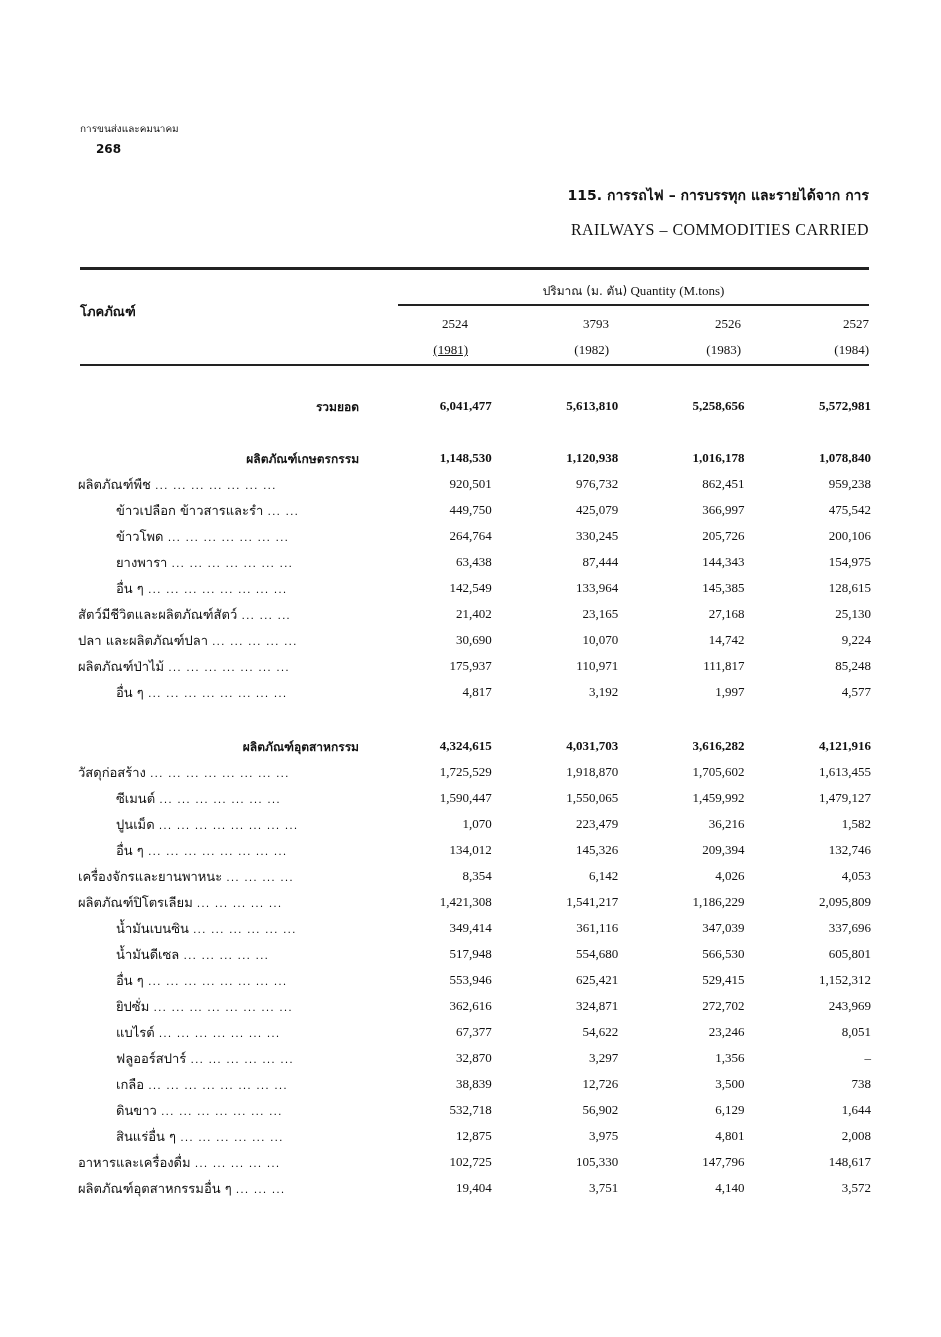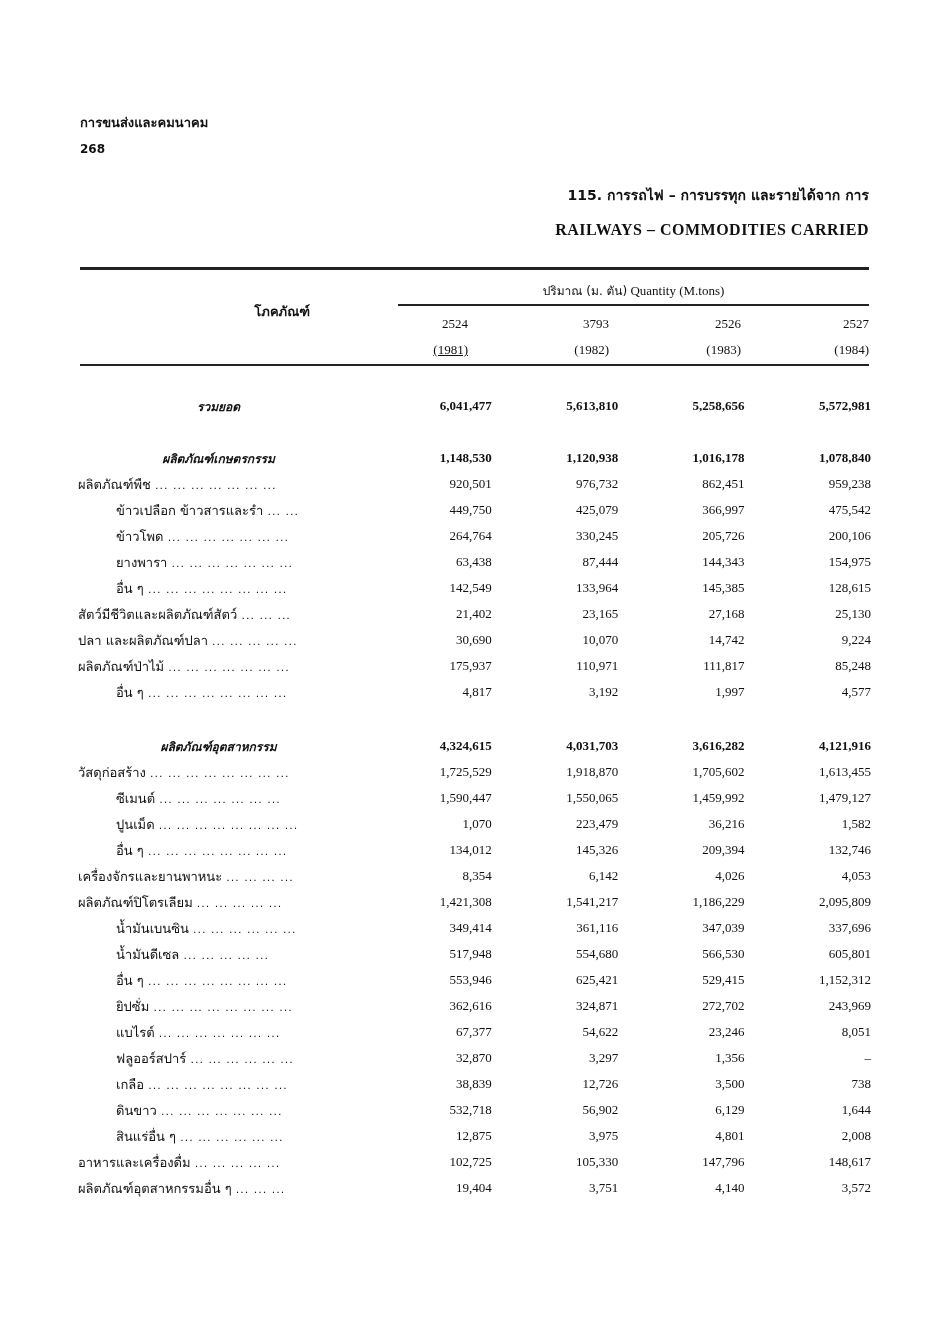--- a/index.html
+++ b/index.html
@@ -1,39 +1,39 @@
 <!DOCTYPE html>
 <html><head>
 <meta charset="utf-8">
 <style>
   html, body { margin: 0; padding: 0; background: #ffffff; }
   body { width: 941px; height: 1337px; position: relative; overflow: hidden;
          font-family: "Liberation Serif", "DejaVu Serif", serif; color: #111; }
-  .section-title { position: absolute; left: 80px; top: 112px; font-family: "DejaVu Sans", sans-serif;
-                   font-weight: bold; font-size: 13px; }
-  .page-num { position: absolute; left: 80px; top: 142px; font-family: "DejaVu Sans", sans-serif;
+  .section-title { position: absolute; left: 80px; top: 121px; font-family: "DejaVu Sans", sans-serif;
+                   font-weight: normal; font-size: 10px; }
+  .page-num { position: absolute; left: 96px; top: 142px; font-family: "DejaVu Sans", sans-serif;
               font-weight: bold; font-size: 12px; }
   .title-th { position: absolute; right: 72px; top: 184px; font-family: "DejaVu Sans", sans-serif;
               font-weight: bold; font-size: 14px; white-space: nowrap; }
   .title-en { position: absolute; right: 72px; top: 221px; font-family: "Liberation Serif", serif;
-              font-weight: bold; font-size: 16px; letter-spacing: 0.5px; white-space: nowrap; }
+              font-weight: normal; font-size: 16px; letter-spacing: 0.5px; white-space: nowrap; }
   .rule { position: absolute; left: 80px; width: 789px; background: #222; }
   .rule.top { top: 267px; height: 3px; }
   .rule.mid { left: 398px; width: 471px; top: 304px; height: 2px; }
   .rule.bot { top: 364px; height: 2px; }
-  .hdr-label { position: absolute; left: 80px; width: 230px; text-align: right; top: 301px;
+  .hdr-label { position: absolute; left: 80px; width: 230px; text-align: left; top: 301px;
                font-family: "DejaVu Sans", sans-serif; font-weight: bold; font-size: 13px; }
   .hdr-group { position: absolute; left: 398px; width: 471px; text-align: center; top: 281px; font-size: 13px; }
   .hdr-group .th { font-family: "DejaVu Sans", sans-serif; font-size: 12px; }
   .year { position: absolute; width: 90px; text-align: right; font-size: 13px; }
   table.data { position: absolute; left: 78px; top: 393px; border-collapse: collapse; width: 793px; }
   table.data td { padding: 0; height: 26px; font-size: 13px; vertical-align: middle; }
   td.label { width: 250px; font-family: "DejaVu Sans", sans-serif; font-size: 12.5px; white-space: nowrap; }
   td.label.indent { padding-left: 38px; }
-  td.label.center { text-align: center; font-weight: bold; font-size: 12px; font-style: italic; }
+  td.label.center { text-align: right; font-weight: bold; font-size: 12px; }
   td.label .dots { letter-spacing: 1px; font-size: 11px; }
   td.num { text-align: right; width: 135px; }
   td.num.c1 { width: 142px; margin-top: 47px; }
   tr.bold td.num { font-weight: bold; }
   tr.spacer td { height: 26px; }
 </style>
 </head>
 <body>
 
 <div class="section-title">การขนส่งและคมนาคม</div>

